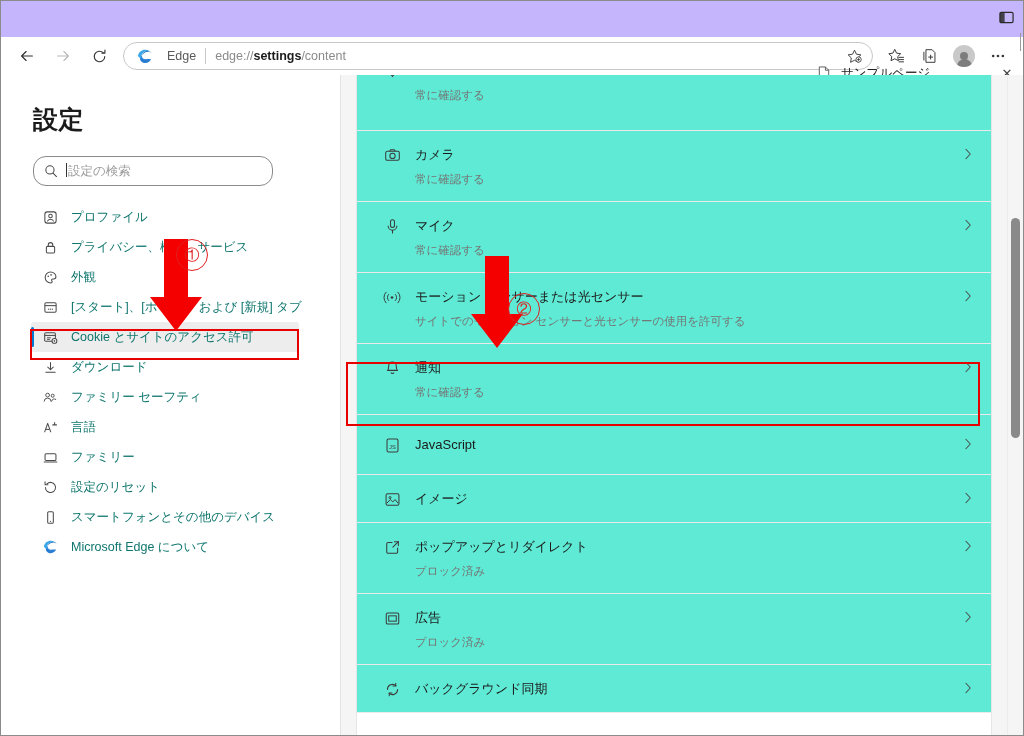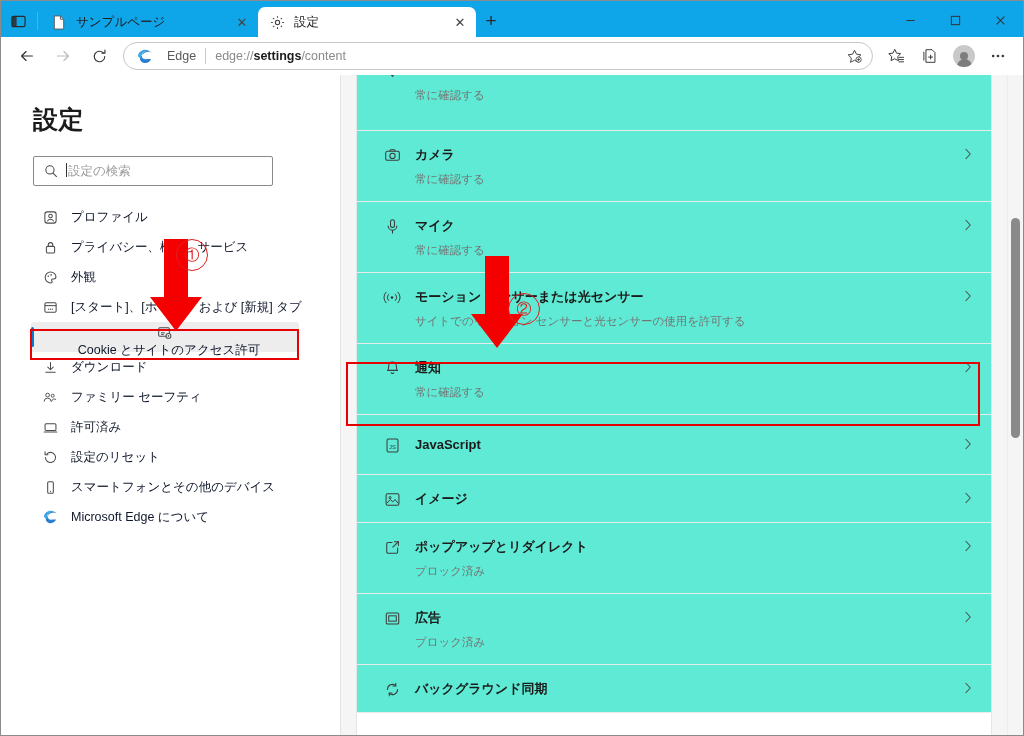--- a/index.html
+++ b/index.html
@@ -5,21 +5,21 @@
   html,body{margin:0;padding:0;}
   body{
     width:1024px;height:736px;overflow:hidden;
     font-family:"Liberation Sans","DejaVu Sans",sans-serif;
     background:#ffffff;
     -webkit-font-smoothing:antialiased;
   }
   .window{position:relative;width:1024px;height:736px;box-sizing:border-box;border:1px solid #8b8b8b;background:#fff;overflow:hidden;}
 
   
-  .tabstrip{position:relative;height:36px;background:#0ea5e9;display:flex;align-items:flex-end;box-sizing:border-box;}
+  .tabstrip{position:relative;height:36px;background:#c4b5fd;display:flex;align-items:flex-end;box-sizing:border-box;flex-direction:column;}
   .tsi{display:flex;align-items:center;justify-content:center;width:34px;height:32px;flex:0 0 auto;color:#2b2b2b;}
   .tsdivider{width:1px;height:18px;background:#9a9a9a;margin:0 2px 7px 2px;flex:0 0 auto;}
   .tab{height:30px;display:flex;align-items:center;border-radius:7px 7px 0 0;box-sizing:border-box;padding:0 6px 0 10px;flex:0 0 auto;}
   .tab.inactive{background:transparent;width:218px;}
   .tab.active{background:#ffffff;width:218px;}
   .tab .favicon{width:18px;height:18px;display:flex;align-items:center;justify-content:center;margin-right:8px;flex:0 0 auto;}
   .tab .tabtitle{font-size:12.5px;color:#202020;white-space:nowrap;overflow:hidden;text-overflow:ellipsis;flex:1 1 auto;}
   .tab .tabclose{width:20px;height:20px;display:flex;align-items:center;justify-content:center;color:#444;font-size:13px;flex:0 0 auto;}
   .newtab{width:30px;height:28px;display:flex;align-items:center;justify-content:center;color:#2b2b2b;font-size:19px;flex:0 0 auto;margin-bottom:2px;}
   .winctl{margin-left:auto;display:flex;height:32px;align-items:flex-start;}
@@ -38,39 +38,39 @@
   .obicon{width:24px;height:24px;display:flex;align-items:center;justify-content:center;color:#2b2b2b;flex:0 0 auto;}
   .tbicon{width:34px;height:32px;display:flex;align-items:center;justify-content:center;color:#2b2b2b;flex:0 0 auto;}
   .avatar{width:22px;height:22px;border-radius:50%;background:#c9c9c9;display:flex;align-items:flex-end;justify-content:center;overflow:hidden;}
   .avatar .head{width:8px;height:8px;border-radius:50%;background:#7d7d7d;position:relative;top:-7px;}
   .avatar .body{width:15px;height:8px;border-radius:8px 8px 0 0;background:#7d7d7d;position:absolute;bottom:0;}
 
   
   .page{position:relative;display:flex;height:662px;background:#ffffff;}
   .sidebar{width:340px;flex:0 0 auto;background:#ffffff;box-sizing:border-box;padding:0;position:relative;}
   .sb-title{font-size:25px;font-weight:600;color:#1b1b1b;margin:28px 0 0 32px;letter-spacing:.5px;}
-  .searchbox{margin:20px 0 0 32px;width:240px;height:30px;border:1px solid #8a8a8a;border-radius:2px;display:flex;align-items:center;box-sizing:border-box;padding:0 8px;}
+  .searchbox{margin:20px 0 0 32px;width:240px;height:30px;border:1px solid #8a8a8a;border-radius:13px;display:flex;align-items:center;box-sizing:border-box;padding:0 8px;}
   .searchbox .sicon{width:18px;height:18px;display:flex;align-items:center;justify-content:center;color:#4a4a4a;margin-right:6px;flex:0 0 auto;}
   .searchbox .stext{font-size:12.5px;color:#9a9a9a;position:relative;}
   .searchbox .caret{display:inline-block;width:1px;height:14px;background:#333;vertical-align:-2px;margin-right:1px;}
   .navlist{margin-top:16px;}
   .navitem{display:flex;align-items:center;height:30px;margin:0 42px 0 30px;padding-left:8px;box-sizing:border-box;border-radius:3px;position:relative;}
   .navitem .nicon{width:22px;height:20px;display:flex;align-items:center;justify-content:center;color:#4a4a4a;flex:0 0 auto;margin-right:10px;}
-  .navitem .nlabel{font-size:12.5px;color:#0f172a;white-space:nowrap;}
-  .navitem.selected{background:#ededed;flex-direction:column;}
+  .navitem .nlabel{font-size:12.5px;color:#0f766e;white-space:nowrap;}
+  .navitem.selected{background:#ededed;}
   .navitem.selected::before{content:"";position:absolute;left:0px;top:5px;bottom:5px;width:3px;border-radius:2px;background:#0078d4;}
   .sb-divider{position:absolute;right:0;top:0;bottom:0;width:1px;background:#e3e3e3;}
 
   
   .content{flex:1 1 auto;background:#f5f5f5;position:relative;overflow:hidden;}
   .cardlist{position:absolute;left:15px;right:31px;top:0;bottom:0;background:#ffffff;border-left:1px solid #e6e6e6;border-right:1px solid #e6e6e6;}
   .row{position:relative;box-sizing:border-box;border-bottom:1px solid #eaeaea;padding:14px 16px 14px 22px;display:flex;align-items:flex-start;background:#5eead4;}
   .row .ricon{width:26px;flex:0 0 auto;display:flex;align-items:center;justify-content:center;color:#3c3c3c;padding-top:2px;}
   .row .rtext{flex:1 1 auto;padding-left:10px;}
-  .row .rtitle{font-size:13px;font-weight:700;color:#1b1b1b;line-height:19px;}
+  .row .rtitle{font-size:13px;font-weight:400;color:#1b1b1b;line-height:19px;}
   .row .rsub{font-size:11.5px;color:#757575;margin-top:7px;line-height:16px;}
   .row .rchev{flex:0 0 auto;color:#4a4a4a;display:flex;align-items:center;padding-top:2px;}
   .row.partial{padding-top:0;height:56px;overflow:hidden;}
   .row.partial .rtext{padding-top:0;}
 
   
   .scrolltrack{position:absolute;right:0;top:0;bottom:0;width:15px;background:#f5f5f5;border-left:1px solid #ececec;}
   .scrollthumb{position:absolute;left:3px;width:9px;border-radius:5px;background:#8a8a8a;}
 
   
@@ -300,30 +300,40 @@
             <svg width="16" height="15" viewBox="0 0 18 16">
                 <circle cx="6.3" cy="5.3" r="2.1" fill="none" stroke="currentColor" stroke-width="1.05"></circle>
                 <circle cx="12" cy="6" r="1.7" fill="none" stroke="currentColor" stroke-width="1.05"></circle>
                 <path d="M2.4 12.6a3.9 3.9 0 0 1 7.8 0" fill="none" stroke="currentColor" stroke-width="1.05"></path>
                 <path d="M10.8 12.6a3.1 3.1 0 0 1 5.1-2.2" fill="none" stroke="currentColor" stroke-width="1.05"></path>
               </svg>
           </span>
           <span class="nlabel">ファミリー セーフティ</span>
         </div>
 
+        <div class="navitem">
+          <span class="nicon">
+            <svg width="15" height="15" viewBox="0 0 16 16">
+                <path d="M1.8 12.6L5 3.6l3.2 9" fill="none" stroke="currentColor" stroke-width="1.1" stroke-linecap="round" stroke-linejoin="round"></path>
+                <path d="M3 10h4" stroke="currentColor" stroke-width="1.1"></path>
+                <path d="M10.4 5.2h4M12.4 2.6v2.6" stroke="currentColor" stroke-width="1.1" stroke-linecap="round"></path>
+              </svg>
+          </span>
+          <span class="nlabel">言語</span>
+        </div>
 
 
         <div class="navitem">
           <span class="nicon">
             <svg width="15" height="15" viewBox="0 0 16 16">
                 <rect x="2.2" y="4" width="11.6" height="7.2" rx="1.1" fill="none" stroke="currentColor" stroke-width="1.1"></rect>
                 <path d="M1.2 12.8h13.6" stroke="currentColor" stroke-width="1.1" stroke-linecap="round"></path>
               </svg>
           </span>
-          <span class="nlabel">許可済み</span>
+          <span class="nlabel">ファミリー</span>
         </div>
 
         <div class="navitem">
           <span class="nicon">
             <svg width="15" height="15" viewBox="0 0 16 16">
                 <path d="M2.6 8a5.4 5.4 0 1 0 1.6-3.9" fill="none" stroke="currentColor" stroke-width="1.1" stroke-linecap="round"></path>
                 <path d="M2.2 1.9v3.1h3.1" fill="none" stroke="currentColor" stroke-width="1.1" stroke-linecap="round" stroke-linejoin="round"></path>
               </svg>
           </span>
           <span class="nlabel">設定のリセット</span>

